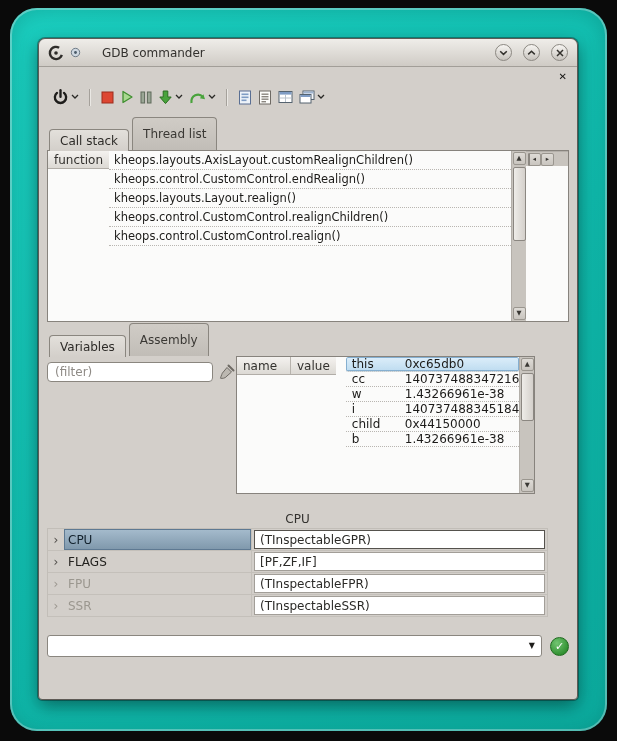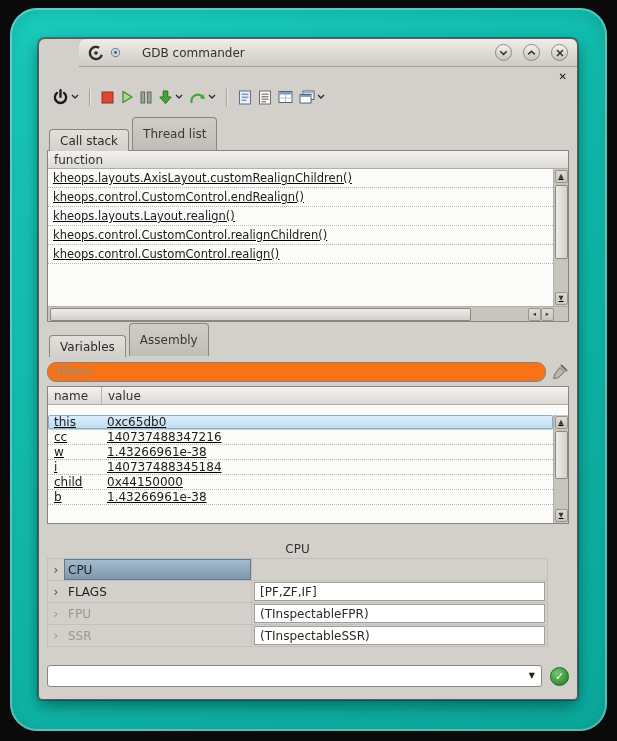--- a/index.html
+++ b/index.html
@@ -10,21 +10,21 @@
   background:linear-gradient(140deg,#1bd0c1 0%,#10bcae 55%,#0cafa2 100%);
   box-shadow: inset 0 0 0 2px rgba(255,255,255,.30), inset 0 0 26px rgba(0,64,58,.28); }
 
 .window { position:absolute; left:28px; top:30px; width:540px; height:662px;
   background:#d3cfca; border:1px solid #5f5b56; border-radius:7px 7px 4px 4px;
   box-shadow: 0 0 0 1px rgba(0,0,0,.30), 0 6px 18px rgba(0,0,0,.45);
   display:flex; flex-direction:column; overflow:hidden; }
 
 
 .titlebar { height:28px; flex:0 0 28px; display:flex; align-items:center; padding:4px 9px; gap:6px;
-  background:linear-gradient(#efede9,#cfcbc5); border-bottom:1px solid #a29e98; border-radius:7px 7px 0 0;margin-left:40px; }
+  background:linear-gradient(#efede9,#cfcbc5); border-bottom:1px solid #a29e98; border-radius:7px 7px 0 0; }
 .title-text { font-size:12px; color:#33312e; margin-left:15px; white-space:nowrap; }
 .tb-spacer { flex:1; }
 .tb-btn { width:17px; height:17px; border-radius:50%; flex:0 0 17px;
   background:linear-gradient(#f7f5f2,#c7c3bd); border:1px solid #8b8781;
   display:flex; align-items:center; justify-content:center; margin-left:5px; }
 
 
 .client { flex:1; display:flex; flex-direction:column; padding:0 8px; min-height:0; }
 .dockbar { height:16px; flex:0 0 16px; display:flex; justify-content:flex-end; align-items:center; padding:3px 2px 0 0; }
 .dock-close { font-size:10px; font-weight:bold; color:#161513; line-height:1; }
@@ -36,45 +36,45 @@
 .sep { width:2px; height:17px; margin:0 7px; border-left:1px solid #a5a19b; border-right:1px solid #eae8e4; }
 
 
 .tabs { display:flex; align-items:flex-end; height:22px; flex:0 0 22px; padding-left:2px; position:relative; z-index:2; margin-top:17px; }
 .tab { border:1px solid #8a867f; border-bottom:none; border-radius:4px 4px 0 0; padding:0 10px;
   font-size:12px; color:#2e2c29; display:flex; align-items:center; white-space:nowrap; }
 .tab.active { height:22px; background:linear-gradient(#e3e0db,#d3cfca); margin-bottom:-1px; z-index:3; }
 .tab.inactive { height:33px; background:linear-gradient(#d0ccc6,#c1bdb7); margin-left:3px; color:#3a3834; }
 
 
-.panel { border:1px solid #87837d; background:#fbfbfa; display:flex; flex-direction:column; position:relative; z-index:1; min-height:0; }
+.panel { border:1px solid #87837d; background:#fbfbfa; display:flex; flex-direction:row; position:relative; z-index:1; min-height:0; }
 .cs-panel { height:172px; flex:0 0 172px; }
 .list-header { height:18px; flex:0 0 18px; background:linear-gradient(#f4f2ef,#dcd9d4);
   border-bottom:1px solid #b1ada7; font-size:12px; color:#33312e; display:flex; align-items:center; }
 .lh-cell { padding:0 6px; height:100%; display:flex; align-items:center; }
 .lh-name { width:54px; border-right:1px solid #b7b3ad; }
-.body-row { flex:1; display:flex; min-height:0; overflow:hidden;text-decoration:underline; }
+.body-row { flex:1; display:flex; min-height:0; overflow:hidden; }
 .rows { flex:1; overflow:hidden; background:#fbfbfa; }
 .cs-row { height:19px; display:flex; align-items:center; padding:0 5px; font-size:11.5px; color:#1c1b19;
   border-bottom:1px dotted #b9b6b1; white-space:nowrap; overflow:hidden; }
 
 
 .vsb { width:15px; flex:0 0 15px; border-left:1px solid #b3afa9; background:#c8c4be; display:flex; flex-direction:column; align-items:center; }
 .sb-btn { width:13px; height:13px; margin:1px 0; background:linear-gradient(#dedbd6,#c9c5bf); border:1px solid #9a968f; border-radius:2px;
   display:flex; align-items:center; justify-content:center; font-size:6.5px; color:#3a3834; line-height:1; }
 .vsb-track { flex:1; position:relative; width:13px; }
 .vsb-thumb { position:absolute; left:0; right:0; background:linear-gradient(90deg,#eeece8,#d4d0cb); border:1px solid #8b8781; border-radius:2px; }
 .hsb-row { height:15px; flex:0 0 15px; display:flex; align-items:center; border-top:1px solid #b3afa9; background:#c8c4be; }
 .hsb-track { flex:1; position:relative; height:13px; margin:0 1px; }
 .hsb-thumb { position:absolute; top:0; bottom:0; left:1px; width:88%; background:linear-gradient(#eeece8,#d4d0cb); border:1px solid #8b8781; border-radius:2px; }
 .sb-corner { width:14px; height:13px; }
 
 
 .filter-row { margin:6px 0 4px; height:20px; flex:0 0 20px; display:flex; align-items:center; gap:5px; }
-.filter-input { flex:1; height:20px; border:1px solid #8a867f; border-radius:9px; background:#f97316;
+.filter-input { flex:1; height:20px; border:1px solid #8a867f; border-radius:4px; background:#ffffff;
   font-family:inherit; font-size:12px; color:#222; padding:0 7px; outline:none; }
 .filter-input::placeholder { color:#8f8b86; opacity:1; }
 
 
 .var-panel { height:138px; flex:0 0 138px; }
 .var-row { height:15px; display:flex; align-items:center; border-bottom:1px dotted #b9b6b1; font-size:12px; color:#1c1b19; }
 .var-name { width:54px; padding-left:6px; white-space:nowrap; overflow:hidden; }
 .var-value { flex:1; padding-left:5px; white-space:nowrap; overflow:hidden; }
 .var-row.selected { background:linear-gradient(#ddeefa,#bedcf0); box-shadow:inset 0 0 0 1px #85afd0; border-radius:2px; }
 
@@ -354,20 +354,23 @@
           </div>
         </div>
       </div>
 
       <div class="cpu-section">
         <div class="cpu-title">CPU</div>
         <div class="cpu-table">
           <div class="cpu-row focus">
             <span class="cpu-arrow">›</span>
             <span class="cpu-name selected">CPU</span>
+            <span class="cpu-value">
+                <span class="cpu-value-box">(TInspectableGPR)</span>
+              </span>
           </div>
           <div class="cpu-row">
             <span class="cpu-arrow">›</span>
             <span class="cpu-name">FLAGS</span>
             <span class="cpu-value">
                 <span class="cpu-value-box">[PF,ZF,IF]</span>
               </span>
           </div>
           <div class="cpu-row disabled">
             <span class="cpu-arrow">›</span>

